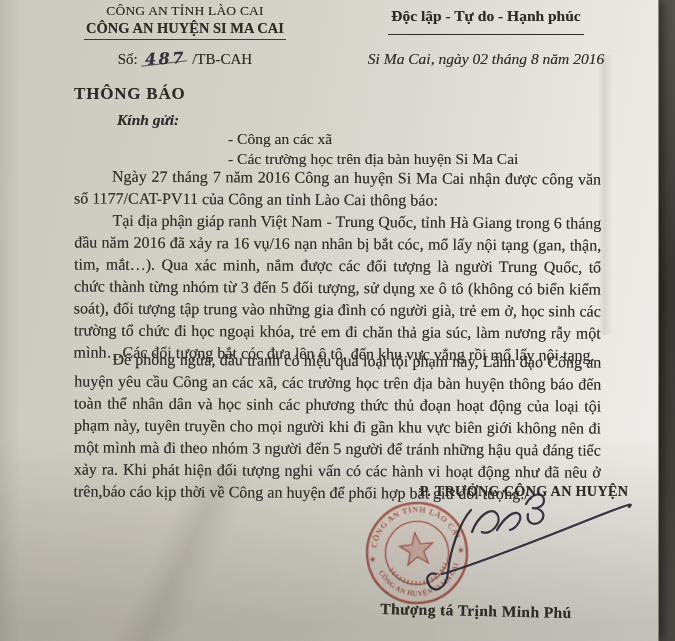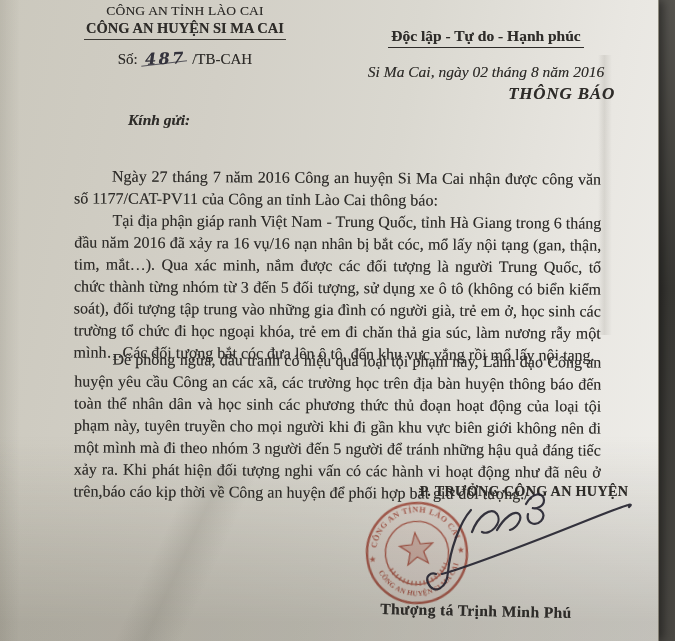--- a/index.html
+++ b/index.html
@@ -31,26 +31,26 @@
   .so-line{margin-top:9px;font-size:15px;}
   .hw{display:inline-block;position:relative;font-family:"DejaVu Serif",serif;
     font-style:italic;font-weight:bold;font-size:16px;letter-spacing:2.5px;
     color:#34333d;transform:rotate(-2deg);padding:0 3px;}
   .hw::after{content:"";position:absolute;left:-1px;right:2px;bottom:4px;height:1.4px;
     background:rgba(44,44,56,0.75);transform:rotate(-5deg);}
 
   .hdr-right{left:316px;top:5px;width:340px;text-align:center;}
   .hr1{font-size:13.6px;font-weight:bold;letter-spacing:0.2px;}
   .hr2{margin-top:2px;font-size:15.5px;font-weight:bold;}
-  .hr2 .ul{display:inline-block;border-bottom:1.7px solid #2e2c29;padding:0 3px 2px 3px;margin-top:20px;}
+  .hr2 .ul{display:inline-block;border-bottom:1.7px solid #2e2c29;padding:0 3px 9px 3px;}
   .date-line{margin-top:15px;font-size:15.5px;font-style:italic;}
 
-  .title{left:88px;top:84px;width:527px;text-align:right;
-    font-size:17px;font-weight:bold;letter-spacing:0.8px;font-style:italic;}
-  .salutation{left:128px;top:111px;font-size:15.5px;font-weight:bold;font-style:italic;}
+  .title{left:74px;top:84px;width:527px;text-align:left;
+    font-size:17px;font-weight:bold;letter-spacing:0.8px;}
+  .salutation{left:117px;top:111px;font-size:15.5px;font-weight:bold;font-style:italic;}
   .recipients{left:228px;top:129px;font-size:15.5px;line-height:19.5px;}
 
   .para{left:74px;width:527px;text-align:justify;font-size:16px;line-height:22px;
     text-indent:38px;transform:rotate(0.35deg);}
   .p1{top:167px;}
   .p2{top:211px;}
   .p3{top:350px;}
 
   .noi-nhan{left:78px;top:483px;font-size:13.2px;line-height:15.5px;transform:rotate(0.4deg);}
   .nn-label{font-size:14px;font-weight:bold;font-style:italic;}
@@ -88,20 +88,24 @@
 
   <div class="abs hdr-right soft">
     <div class="hr2"><span class="ul">Độc lập - Tự do - Hạnh phúc</span></div>
     <div class="date-line">Si Ma Cai, ngày 02 tháng 8 năm 2016</div>
   </div>
 
   <div class="abs title soft">THÔNG BÁO</div>
 
   <div class="abs salutation soft">Kính gửi:</div>
 
+  <div class="abs recipients soft">
+    <div>- Công an các xã</div>
+    <div>- Các trường học trên địa bàn huyện Si Ma Cai</div>
+  </div>
 
   <div class="abs para p1 soft">Ngày 27 tháng 7 năm 2016 Công an huyện Si Ma Cai nhận được công văn số 1177/CAT-PV11 của Công an tỉnh Lào Cai thông báo:</div>
   <div class="abs para p2 soft">Tại địa phận giáp ranh Việt Nam - Trung Quốc, tỉnh Hà Giang trong 6 tháng đầu năm 2016 đã xảy ra 16 vụ/16 nạn nhân bị bắt cóc, mổ lấy nội tạng (gan, thận, tim, mắt…). Qua xác minh, nắm được các đối tượng là người Trung Quốc, tổ chức thành từng nhóm từ 3 đến 5 đối tượng, sử dụng xe ô tô (không có biển kiểm soát), đối tượng tập trung vào những gia đình có người già, trẻ em ở, học sinh các trường tổ chức đi học ngoại khóa, trẻ em đi chăn thả gia súc, làm nương rẫy một mình…Các đối tượng bắt cóc đưa lên ô tô, đến khu vực vắng rồi mổ lấy nội tạng.</div>
   <div class="abs para p3 soft">Để phòng ngừa, đấu tranh có hiệu quả loại tội phạm này, Lãnh đạo Công an huyện yêu cầu Công an các xã, các trường học trên địa bàn huyện thông báo đến toàn thể nhân dân và học sinh các phương thức thủ đoạn hoạt động của loại tội phạm này, tuyên truyền cho mọi người khi đi gần khu vực biên giới không nên đi một mình mà đi theo nhóm 3 người đến 5 người để tránh những hậu quả đáng tiếc xảy ra. Khi phát hiện đối tượng nghi vấn có các hành vi hoạt động như đã nêu ở trên,báo cáo kịp thời về Công an huyện để phối hợp bắt giữ đối tượng./.</div>
 
 
   <div class="abs sign-title soft">P. TRƯỞNG CÔNG AN HUYỆN</div>
 
   <svg class="abs stamp" viewBox="0 0 104 104">
     <circle cx="52" cy="52" r="49" fill="rgba(196,92,76,0.07)" stroke="#b84d3d" stroke-width="2.4"></circle>

